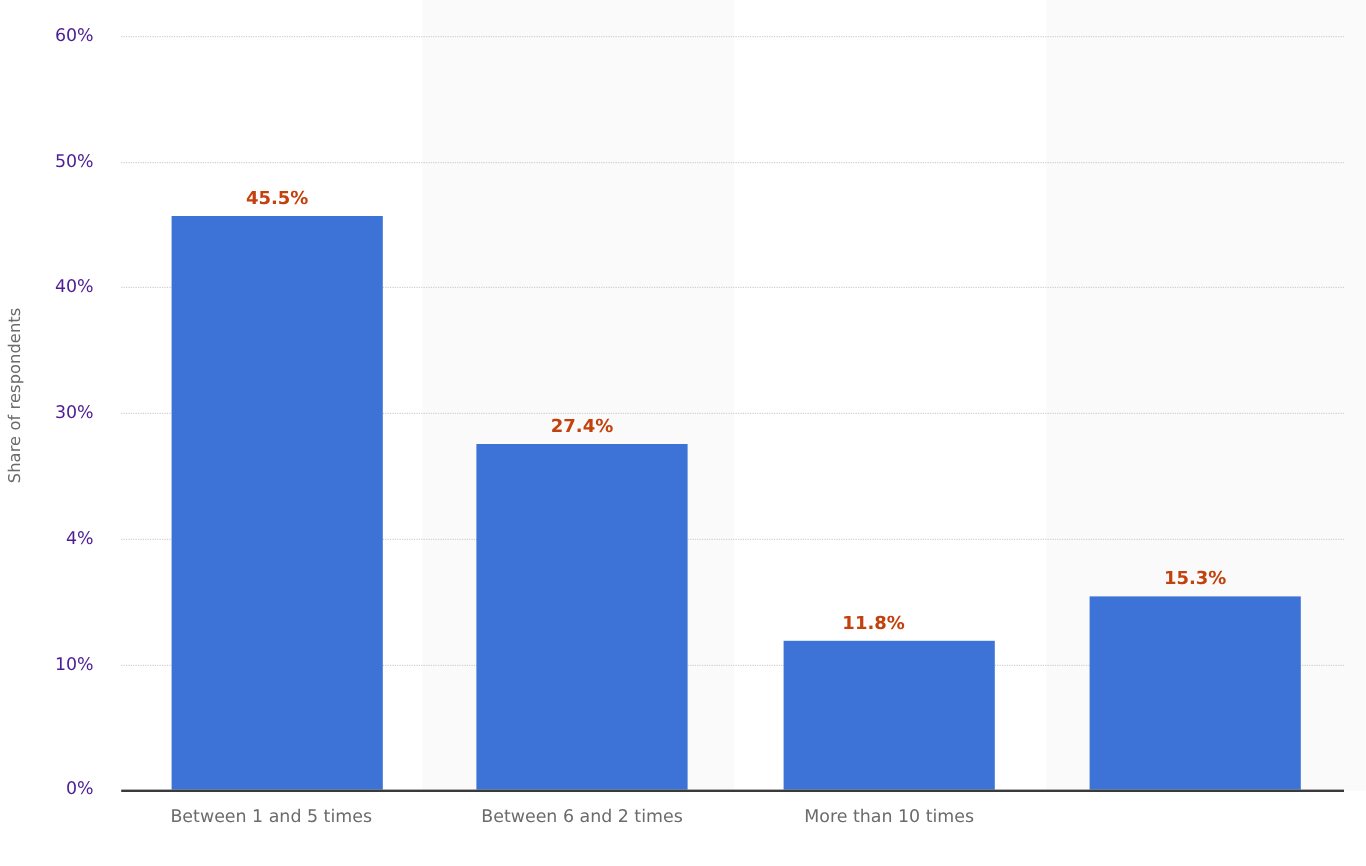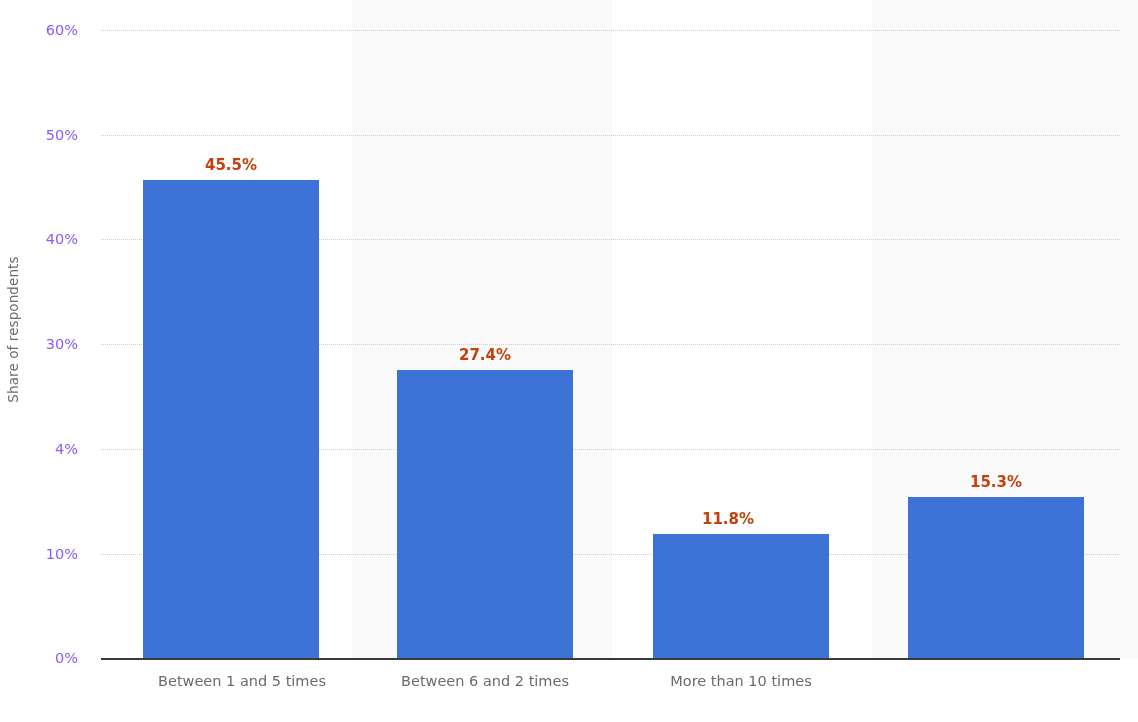--- a/index.html
+++ b/index.html
@@ -70,21 +70,21 @@
     border-top: 1px dotted #cfcfcf;
   }
 
   
   .ytick {
     position: absolute;
     right: 1060px;
     width: 60px;
     text-align: right;
     font-size: 14.5px;
-    color: #8b5cf6;
+    color: #4c1d95;
     transform: translateY(-50%);
     white-space: nowrap;
   }
 
   
   .axis-baseline {
     position: absolute;
     left: 101px;
     top: 658px;
     width: 1019px;
@@ -159,17 +159,17 @@
     <div class="bar" style="left:908px;width:176px;height:161px;"></div>
 
     <div class="bar-value-label" style="left:143px;width:176px;top:174px;">45.5%</div>
     <div class="bar-value-label" style="left:397px;width:176px;top:364px;">27.4%</div>
     <div class="bar-value-label" style="left:640px;width:176px;top:528px;">11.8%</div>
     <div class="bar-value-label" style="left:908px;width:176px;top:491px;">15.3%</div>
   </div>
 
   <div class="axis-baseline"></div>
 
-  <div class="xtick" style="left:134px;width:216px;text-align:center;">Between 1 and 5 times</div>
+  <div class="xtick" style="left:118px;width:216px;text-align:center;">Between 1 and 5 times</div>
   <div class="xtick" style="left:377px;width:216px;">Between 6 and 2 times</div>
   <div class="xtick" style="left:633px;width:216px;">More than 10 times</div>
 
 </div>
 
 </body></html>

